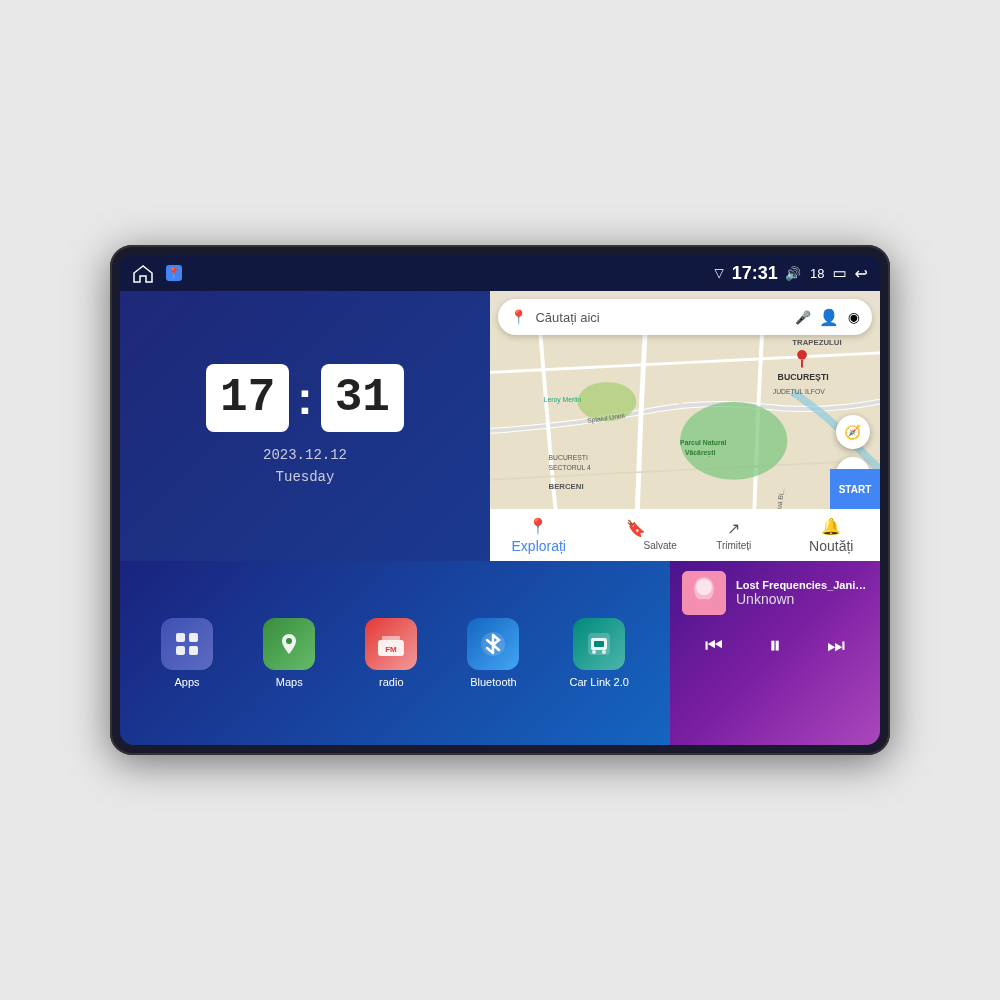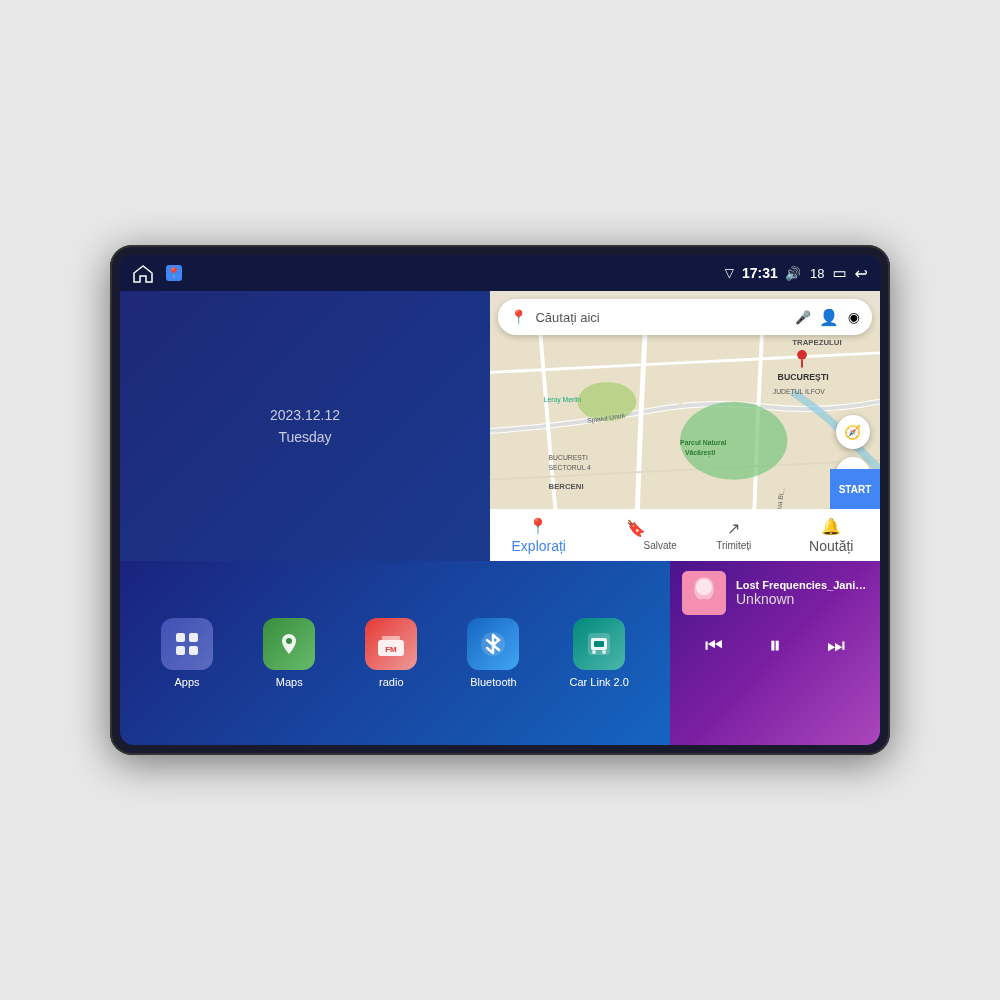--- a/index.html
+++ b/index.html
@@ -108,20 +108,21 @@
       font-size: 46px;
       color: #fff;
       font-weight: bold;
     }
 
     .clock-date {
       color: #ccd;
       font-size: 14px;
       text-align: center;
       line-height: 1.6;
+      font-family: Liberation Mono, monospace;
     }
 
     
     .map-panel {
       flex: 1;
       background: #e8e0d0;
       position: relative;
       overflow: hidden;
     }
 
@@ -355,33 +356,38 @@
           <path d="M11 3 L2 10 L2 19 L8 19 L8 13 L14 13 L14 19 L20 19 L20 10 Z" stroke="#fff" stroke-width="1.5" fill="none"></path>
         </svg>
 
         <svg width="20" height="20" viewBox="0 0 20 20">
           <rect x="2" y="2" width="16" height="16" rx="3" fill="#4285f4"></rect>
           <text x="10" y="14" text-anchor="middle" font-size="11" fill="#fff">📍</text>
         </svg>
       </div>
       <div class="status-right">
         <span style="font-size:12px;">▽</span>
-        <span style="font-weight:bold;font-size:14px;">17:31</span>
+        <span style="font-weight:bold;font-size:18px;">17:31</span>
         <span>🔊</span>
         <span>18</span>
         <span style="font-size:15px;">▭</span>
         <span style="font-size:16px;cursor:pointer;">↩</span>
       </div>
     </div>
 
     <div class="main-content">
 
       <div class="top-row">
 
         <div class="clock-panel">
+          <div class="clock-display">
+            <div class="clock-block">17</div>
+            <div class="clock-colon">:</div>
+            <div class="clock-block">31</div>
+          </div>
           <div class="clock-date">
             <div>2023.12.12</div>
             <div>Tuesday</div>
           </div>
         </div>
 
         <div class="map-panel">
           
           <svg class="map-svg" viewBox="0 0 400 230" xmlns="http://www.w3.org/2000/svg">
 

